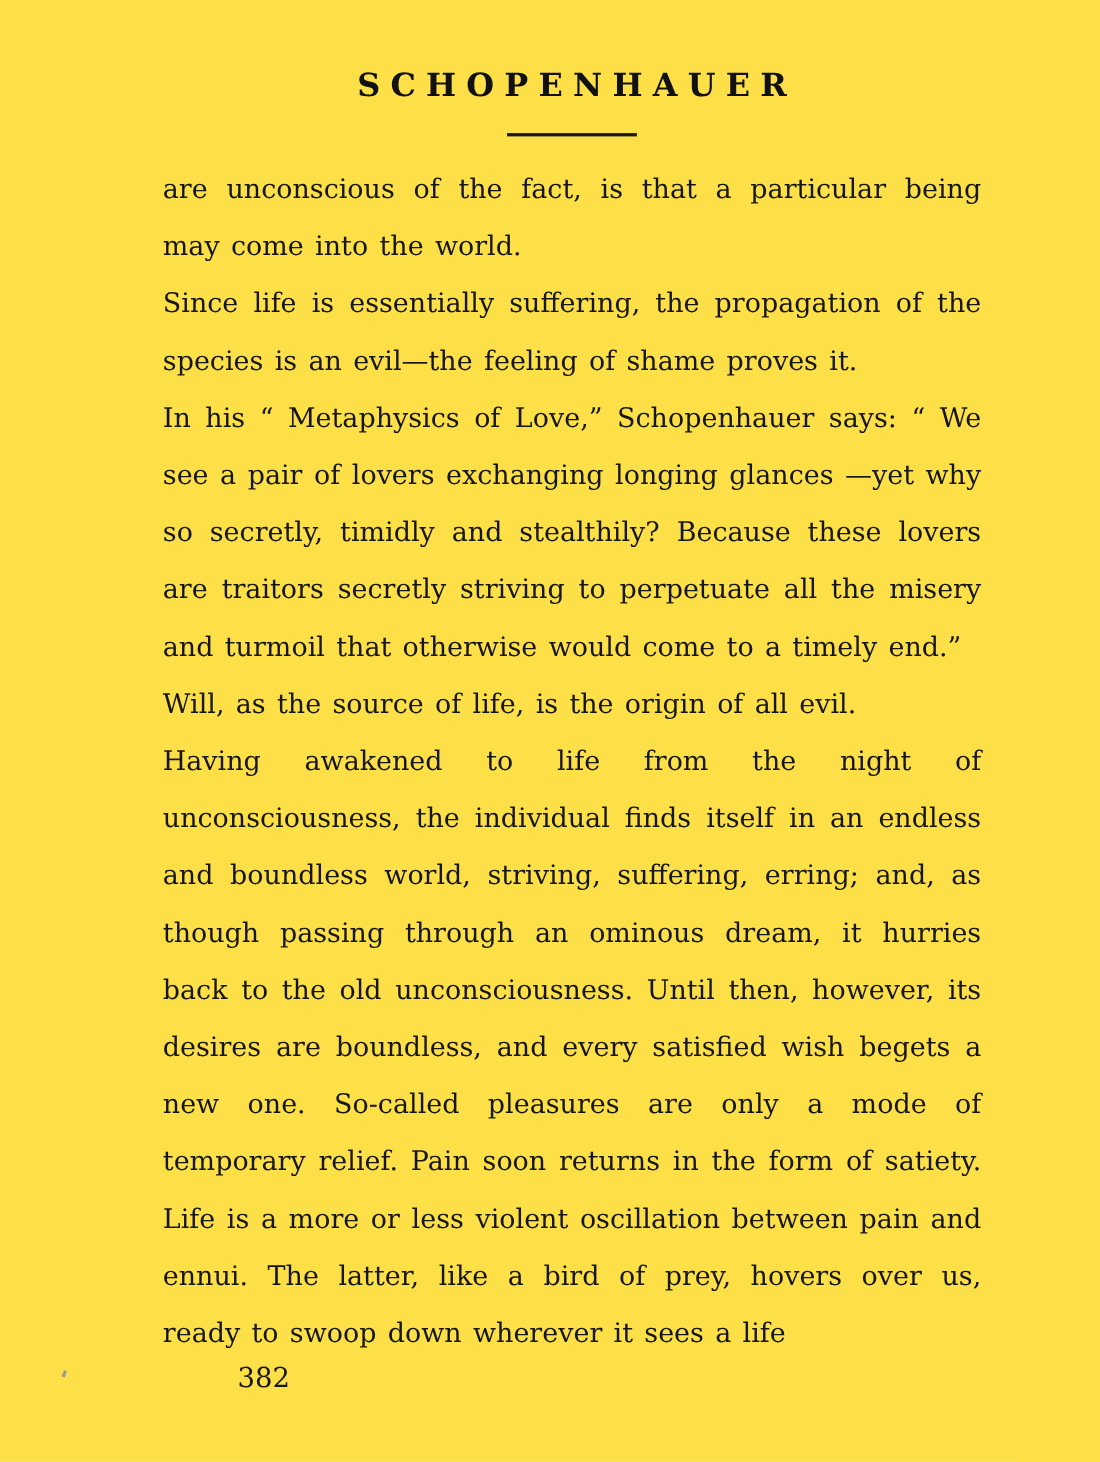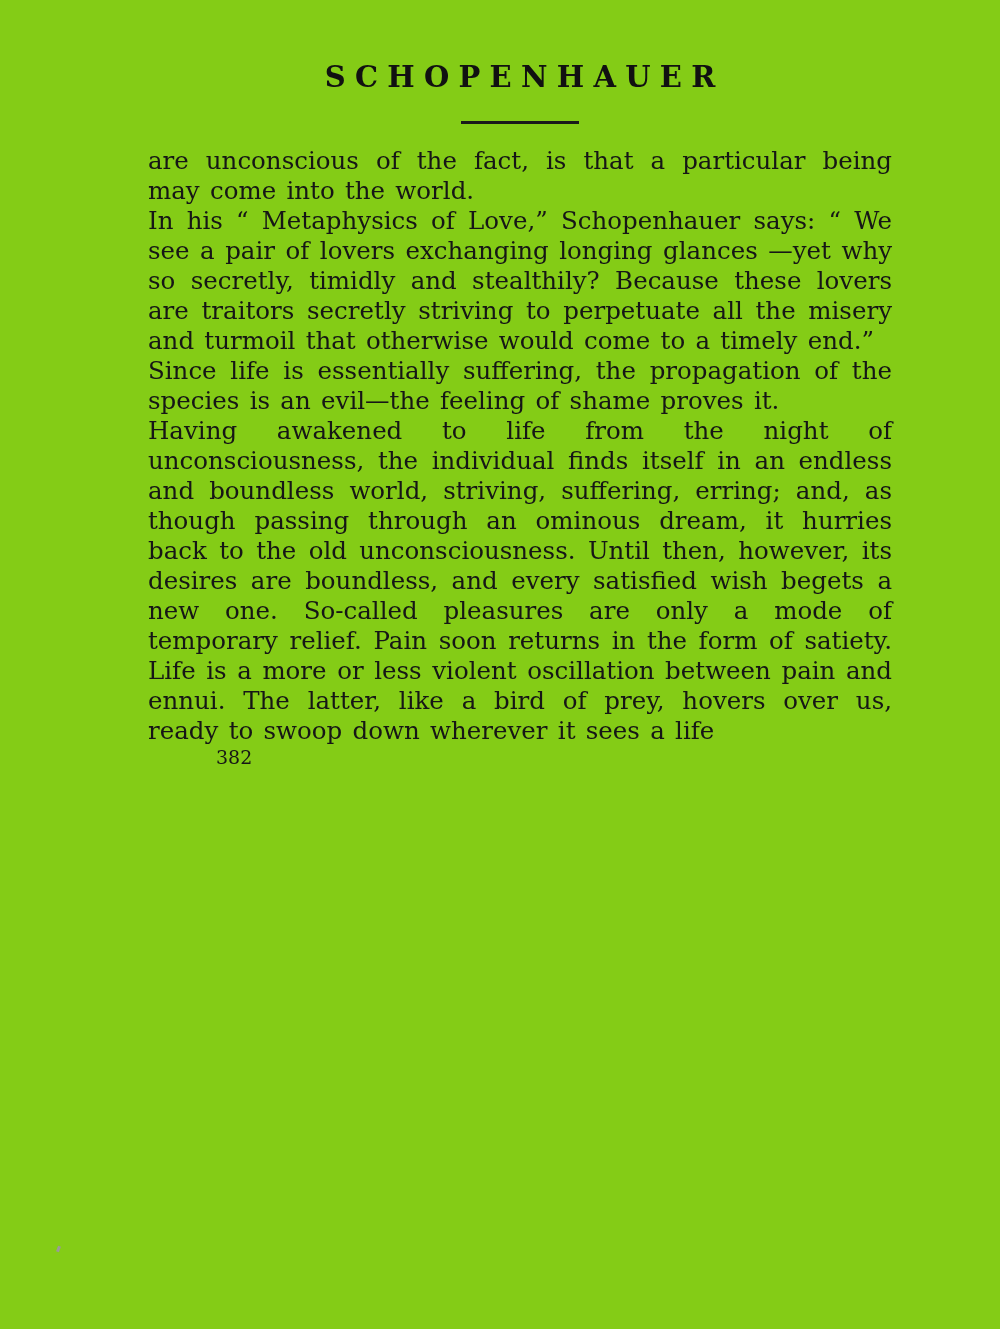--- a/index.html
+++ b/index.html
@@ -6,21 +6,21 @@
 
   html, body {
     background: #ffffff;
   }
 
   .page {
     position: relative;
     width: 1000px;
     height: 1329px;
     margin: 0 auto;
-    background: #84cc16;
+    background: #fde047;
     color: #141414;
     font-family: "DejaVu Serif", "Liberation Serif", serif;
     overflow: hidden;
   }
 
   .content {
     position: absolute;
     left: 148px;
     right: 108px;
     top: 60px;
@@ -41,28 +41,28 @@
     background: #1a1a1a;
     margin: 27px auto 0 auto;
   }
 
   .body-text {
     margin-top: 22px;
   }
 
   .body-text p {
     font-size: 24.5px;
-    line-height: 30px;
+    line-height: 52px;
     text-align: justify;
     word-spacing: 2.5px;
     color: #161616;
   }
 
   .page-number {
-    font-size: 19px;
+    font-size: 25px;
     margin-top: 0px;
     padding-left: 68px;
     color: #161616;
   }
 
   .scan-speck {
     position: absolute;
     left: 57px;
     top: 1246px;
     width: 3px;
@@ -76,22 +76,23 @@
 
 <div class="page">
   <div class="content">
 
     <h1 class="title">SCHOPENHAUER</h1>
 
     <div class="title-divider"></div>
 
     <div class="body-text">
       <p>are unconscious of the fact, is that a particular being may come into the world.</p>
+      <p>Since life is essentially suffering, the propagation of the species is an evil—the feeling of shame proves it.</p>
       <p>In his “ Metaphysics of Love,” Schopenhauer says: “ We see a pair of lovers exchanging longing glances —yet why so secretly, timidly and stealthily? Because these lovers are traitors secretly striving to perpetuate all the misery and turmoil that otherwise would come to a timely end.”</p>
-      <p>Since life is essentially suffering, the propagation of the species is an evil—the feeling of shame proves it.</p>
+      <p>Will, as the source of life, is the origin of all evil.</p>
       <p>Having awakened to life from the night of unconsciousness, the individual finds itself in an endless and boundless world, striving, suffering, erring; and, as though passing through an ominous dream, it hurries back to the old unconsciousness. Until then, however, its desires are boundless, and every satisfied wish begets a new one. So-called pleasures are only a mode of temporary relief. Pain soon returns in the form of satiety. Life is a more or less violent oscillation between pain and ennui. The latter, like a bird of prey, hovers over us, ready to swoop down wherever it sees a life</p>
     </div>
 
     <div class="page-number">382</div>
 
   </div>
 
   <div class="scan-speck"></div>
 </div>
 

